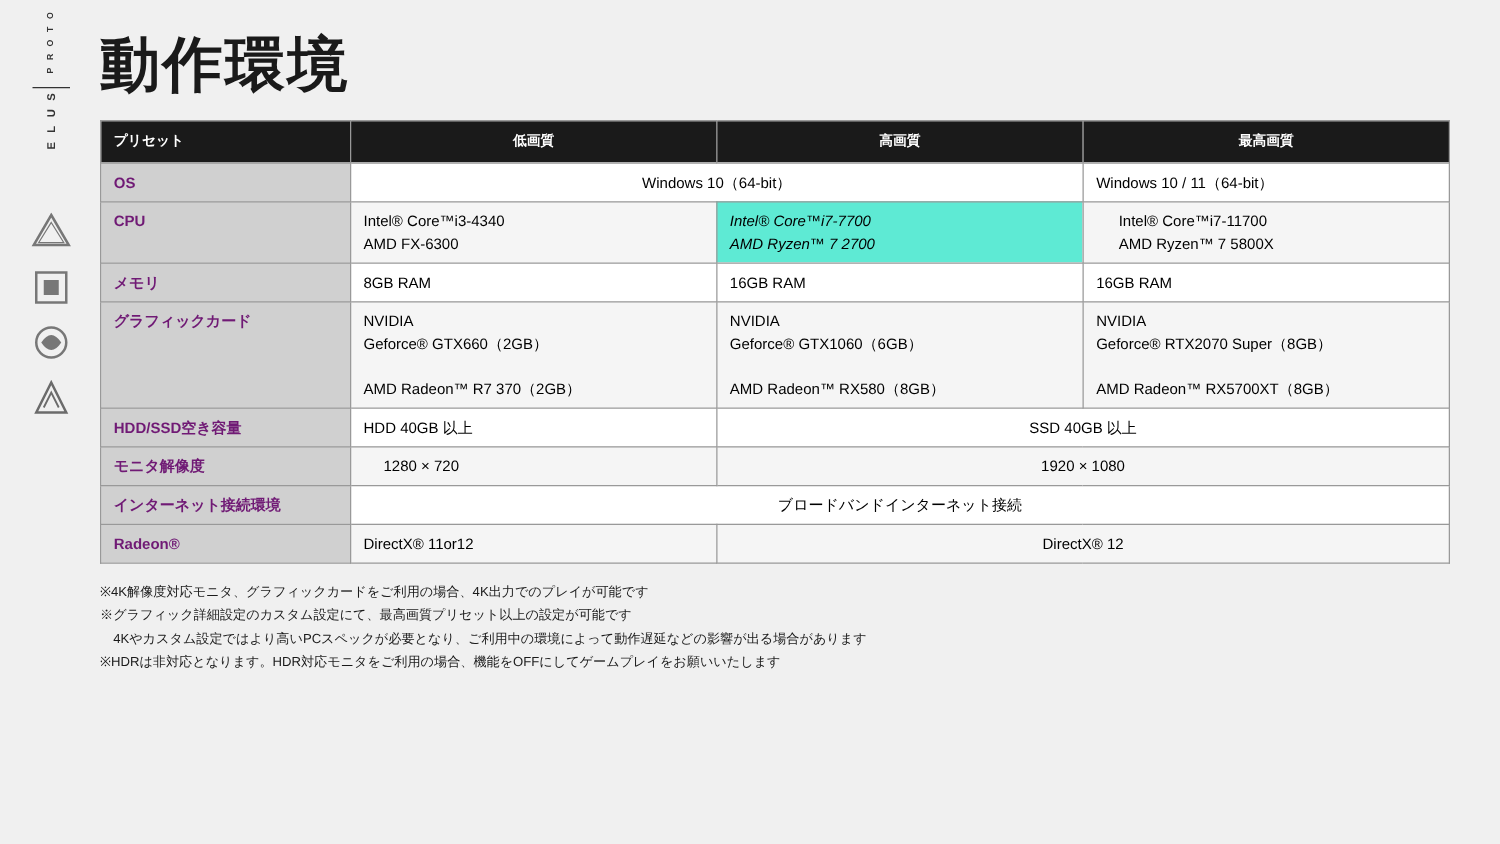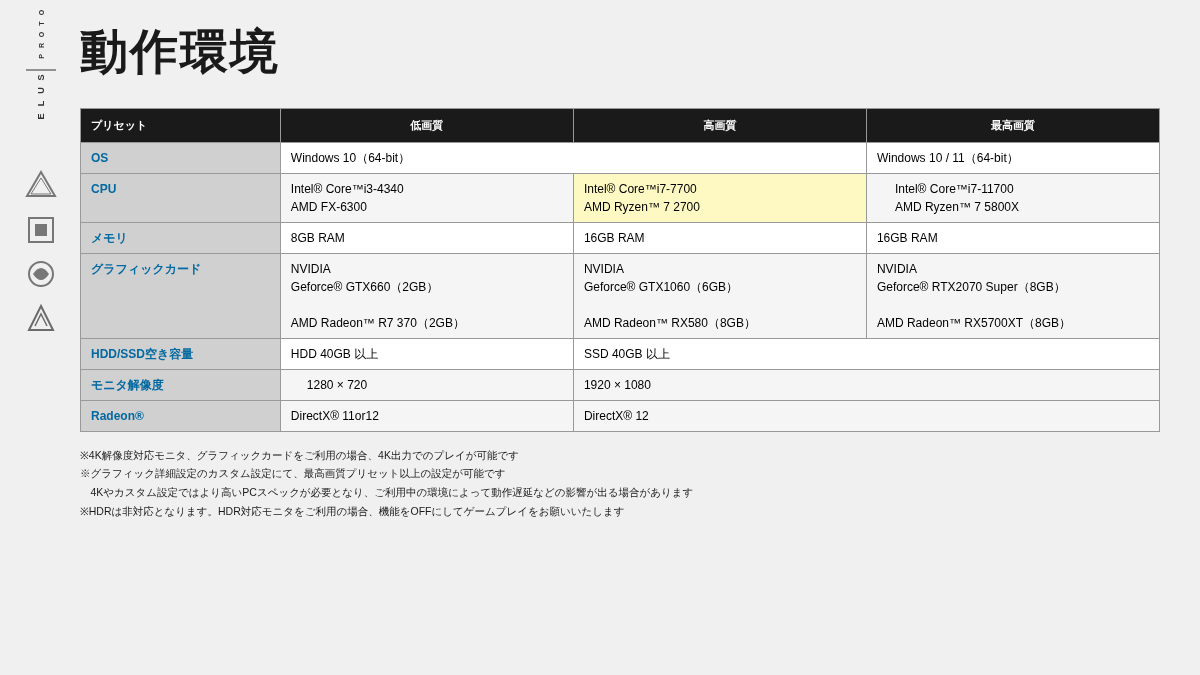--- a/index.html
+++ b/index.html
@@ -17,21 +17,21 @@
       left: 80px;
       top: 20px;
       right: 40px;
       bottom: 20px;
     }
 
     .page-title {
       font-size: 48px;
       font-weight: 900;
       color: #1a1a1a;
-      margin-bottom: 24px;
+      margin-bottom: 12px;
       letter-spacing: 2px;
     }
 
     .spec-table {
       width: 100%;
       border-collapse: collapse;
       font-size: 12px;
     }
 
     .spec-table th, .spec-table td {
@@ -51,21 +51,21 @@
     }
 
     .spec-table thead tr th:first-child {
       background: #1a1a1a;
       text-align: left;
     }
 
     .row-label {
       background: #d0d0d0;
       font-weight: bold;
-      color: #0369a1;
+      color: #701a75;
       white-space: nowrap;
       font-size: 12px;
     }
 
     .spec-table tbody tr:nth-child(odd) td:not(.row-label) {
       background: #ffffff;
     }
     .spec-table tbody tr:nth-child(even) td:not(.row-label) {
       background: #f5f5f5;
     }
@@ -116,21 +116,21 @@
       margin-top: 30px;
     }
 
     .brand-icon {
       width: 32px;
       height: 32px;
       opacity: 0.7;
     }
 
     .colspan-2 {
-      text-align: left;
+      text-align: center;
     }
   </style>
 </head>
 <body>
 
 <div class="left-brand">
   <div class="brand-logo-text">
     
     <svg width="50" height="120" viewBox="0 0 50 120">
       <text x="25" y="15" text-anchor="middle" font-size="9" font-weight="900" fill="#333" font-family="sans-serif">E</text>
@@ -181,21 +181,21 @@
 
       <tr>
         <td class="row-label">OS</td>
         <td colspan="2" class="colspan-2" style="background:#fff;">Windows 10（64-bit）</td>
         <td>Windows 10 / 11（64-bit）</td>
       </tr>
 
       <tr>
         <td class="row-label">CPU</td>
         <td style="background:#f5f5f5;">Intel® Core™i3-4340<br>AMD FX-6300</td>
-        <td style="background:#fef9c3;">Intel® Core™i7-7700<br>AMD Ryzen™ 7 2700</td>
+        <td style="background:#5eead4;font-style:italic;">Intel® Core™i7-7700<br>AMD Ryzen™ 7 2700</td>
         <td style="background:#f5f5f5;padding-left:28px;">Intel® Core™i7-11700<br>AMD Ryzen™ 7 5800X</td>
       </tr>
 
       <tr>
         <td class="row-label">メモリ</td>
         <td style="background:#fff;">8GB RAM</td>
         <td style="background:#fff;">16GB RAM</td>
         <td style="background:#fff;">16GB RAM</td>
       </tr>
 
@@ -211,20 +211,24 @@
         <td style="background:#fff;">HDD 40GB 以上</td>
         <td colspan="2" class="colspan-2" style="background:#fff;">SSD 40GB 以上</td>
       </tr>
 
       <tr>
         <td class="row-label">モニタ解像度</td>
         <td style="background:#f5f5f5;padding-left:26px;">1280 × 720</td>
         <td colspan="2" class="colspan-2" style="background:#f5f5f5;">1920 × 1080</td>
       </tr>
 
+      <tr>
+        <td class="row-label">インターネット接続環境</td>
+        <td colspan="3" class="colspan-2" style="background:#fff;">ブロードバンドインターネット接続</td>
+      </tr>
 
       <tr>
         <td class="row-label">Radeon®</td>
         <td style="background:#f5f5f5;">DirectX® 11or12</td>
         <td colspan="2" class="colspan-2" style="background:#f5f5f5;">DirectX® 12</td>
       </tr>
     </tbody>
   </table>
 
   <div class="notes">

